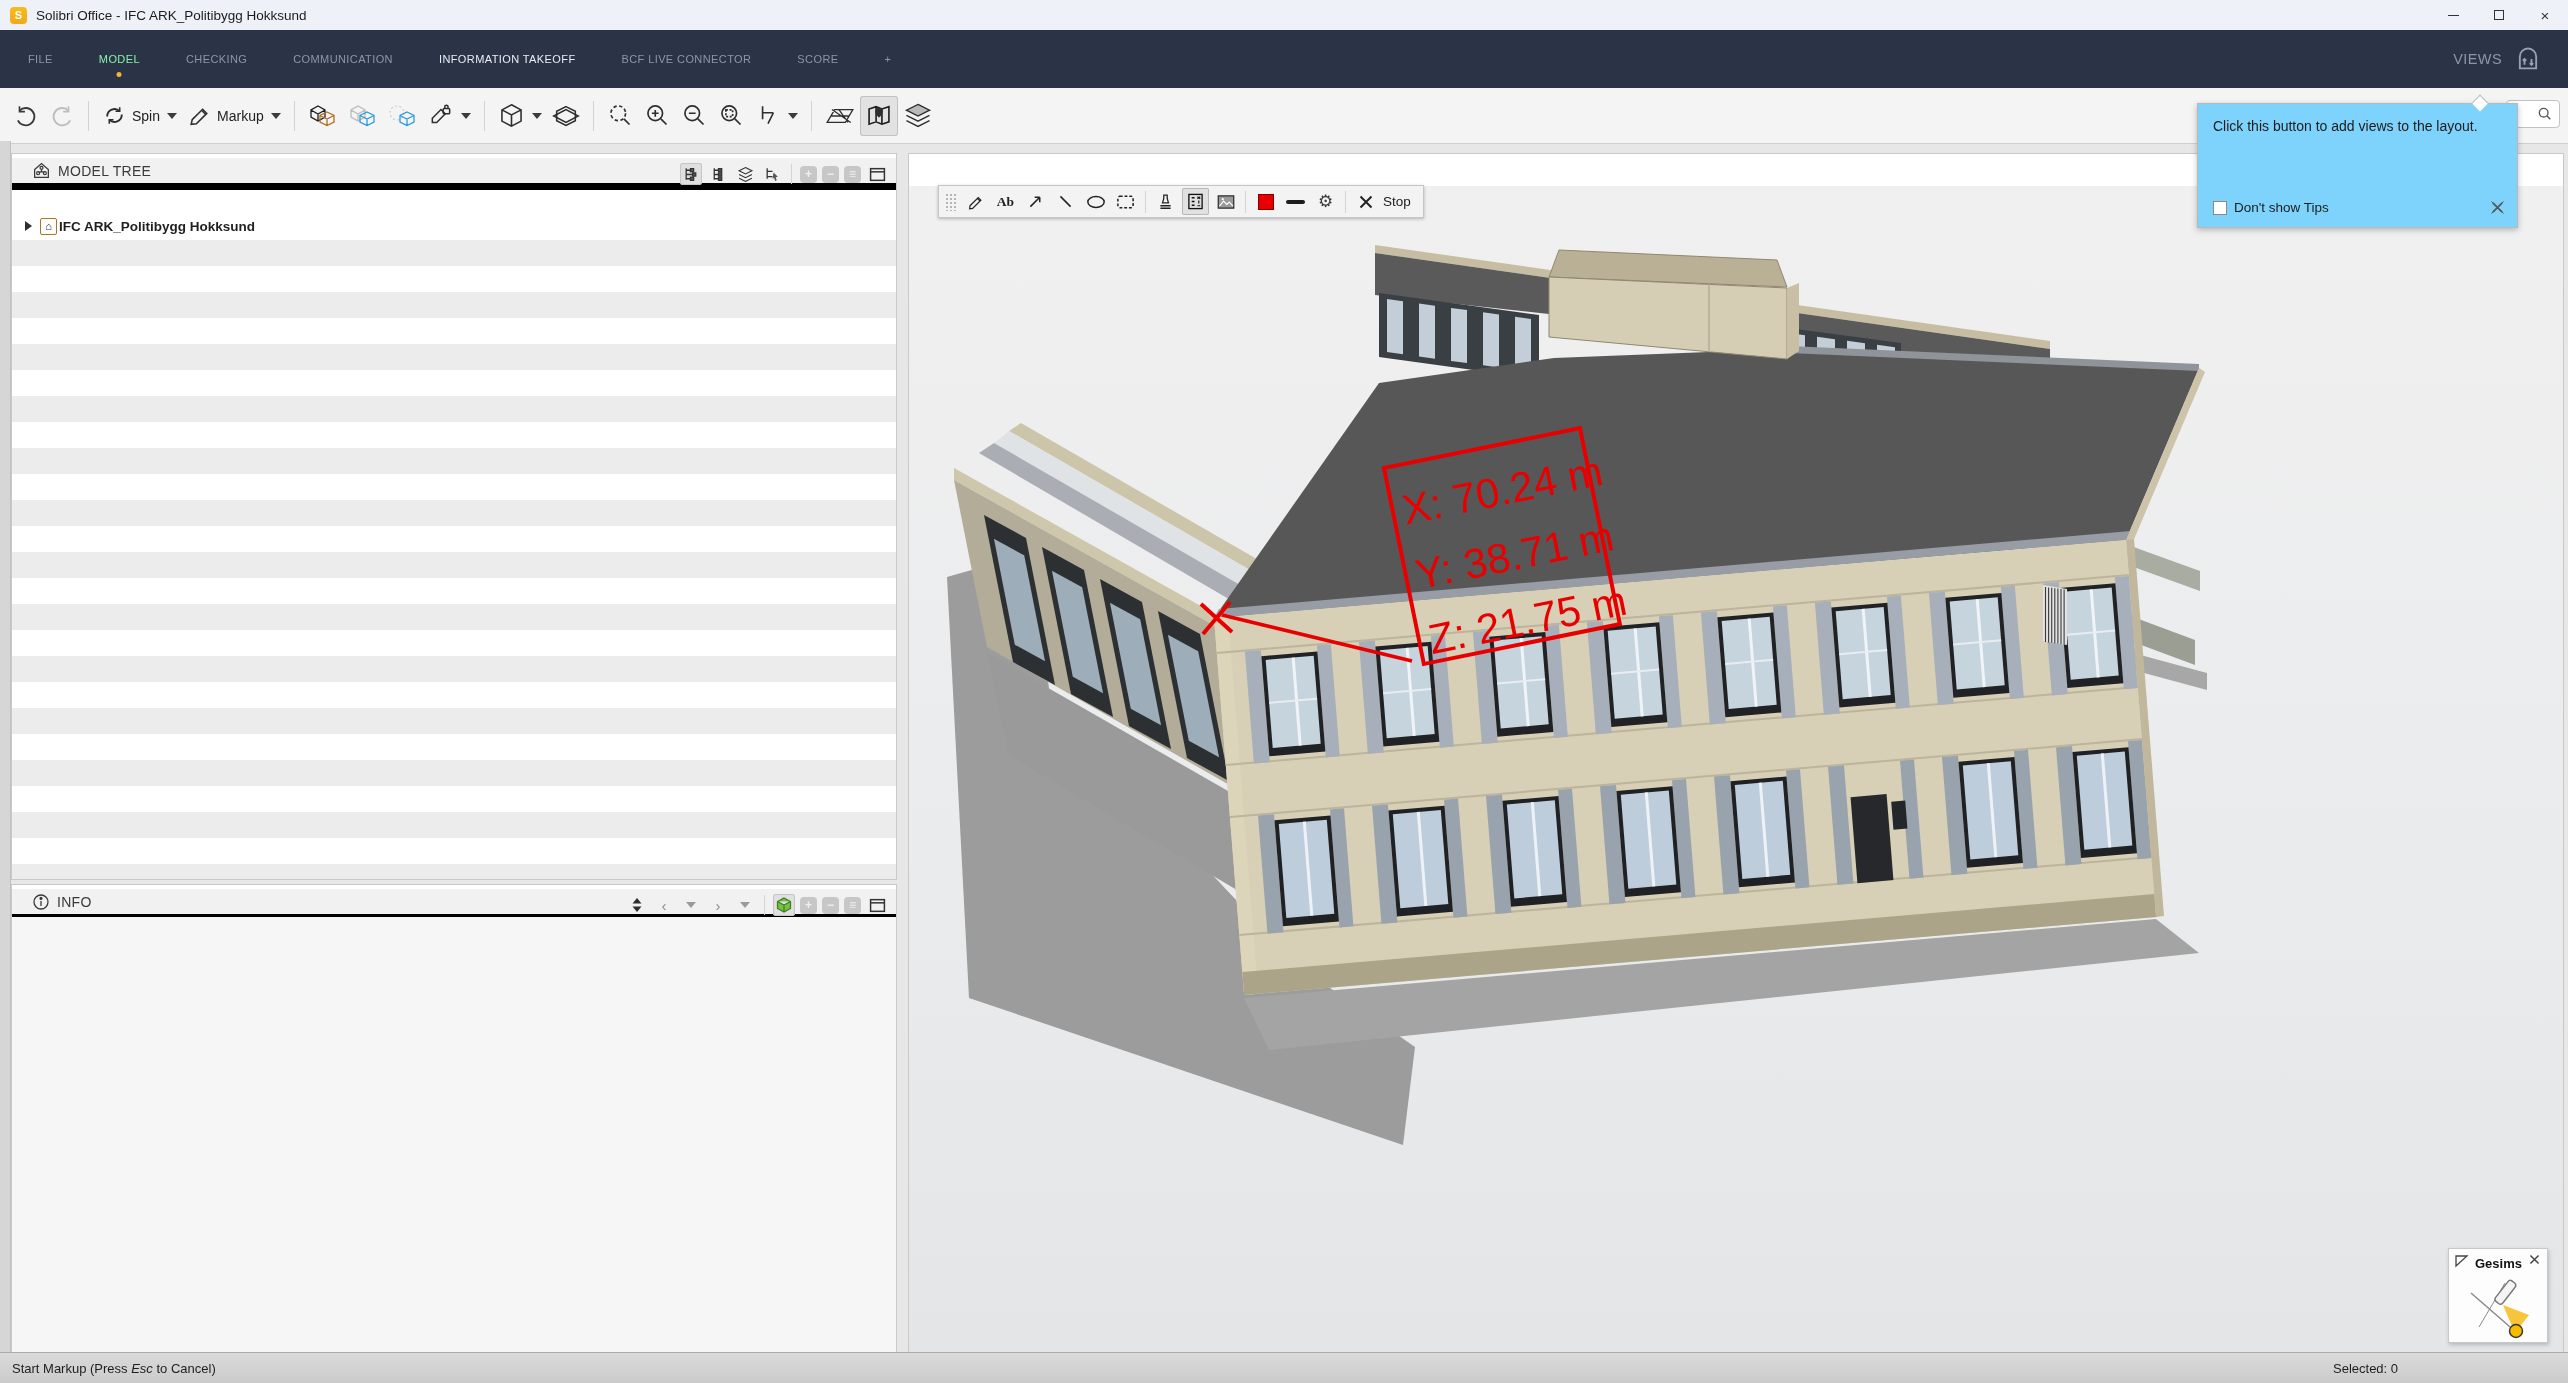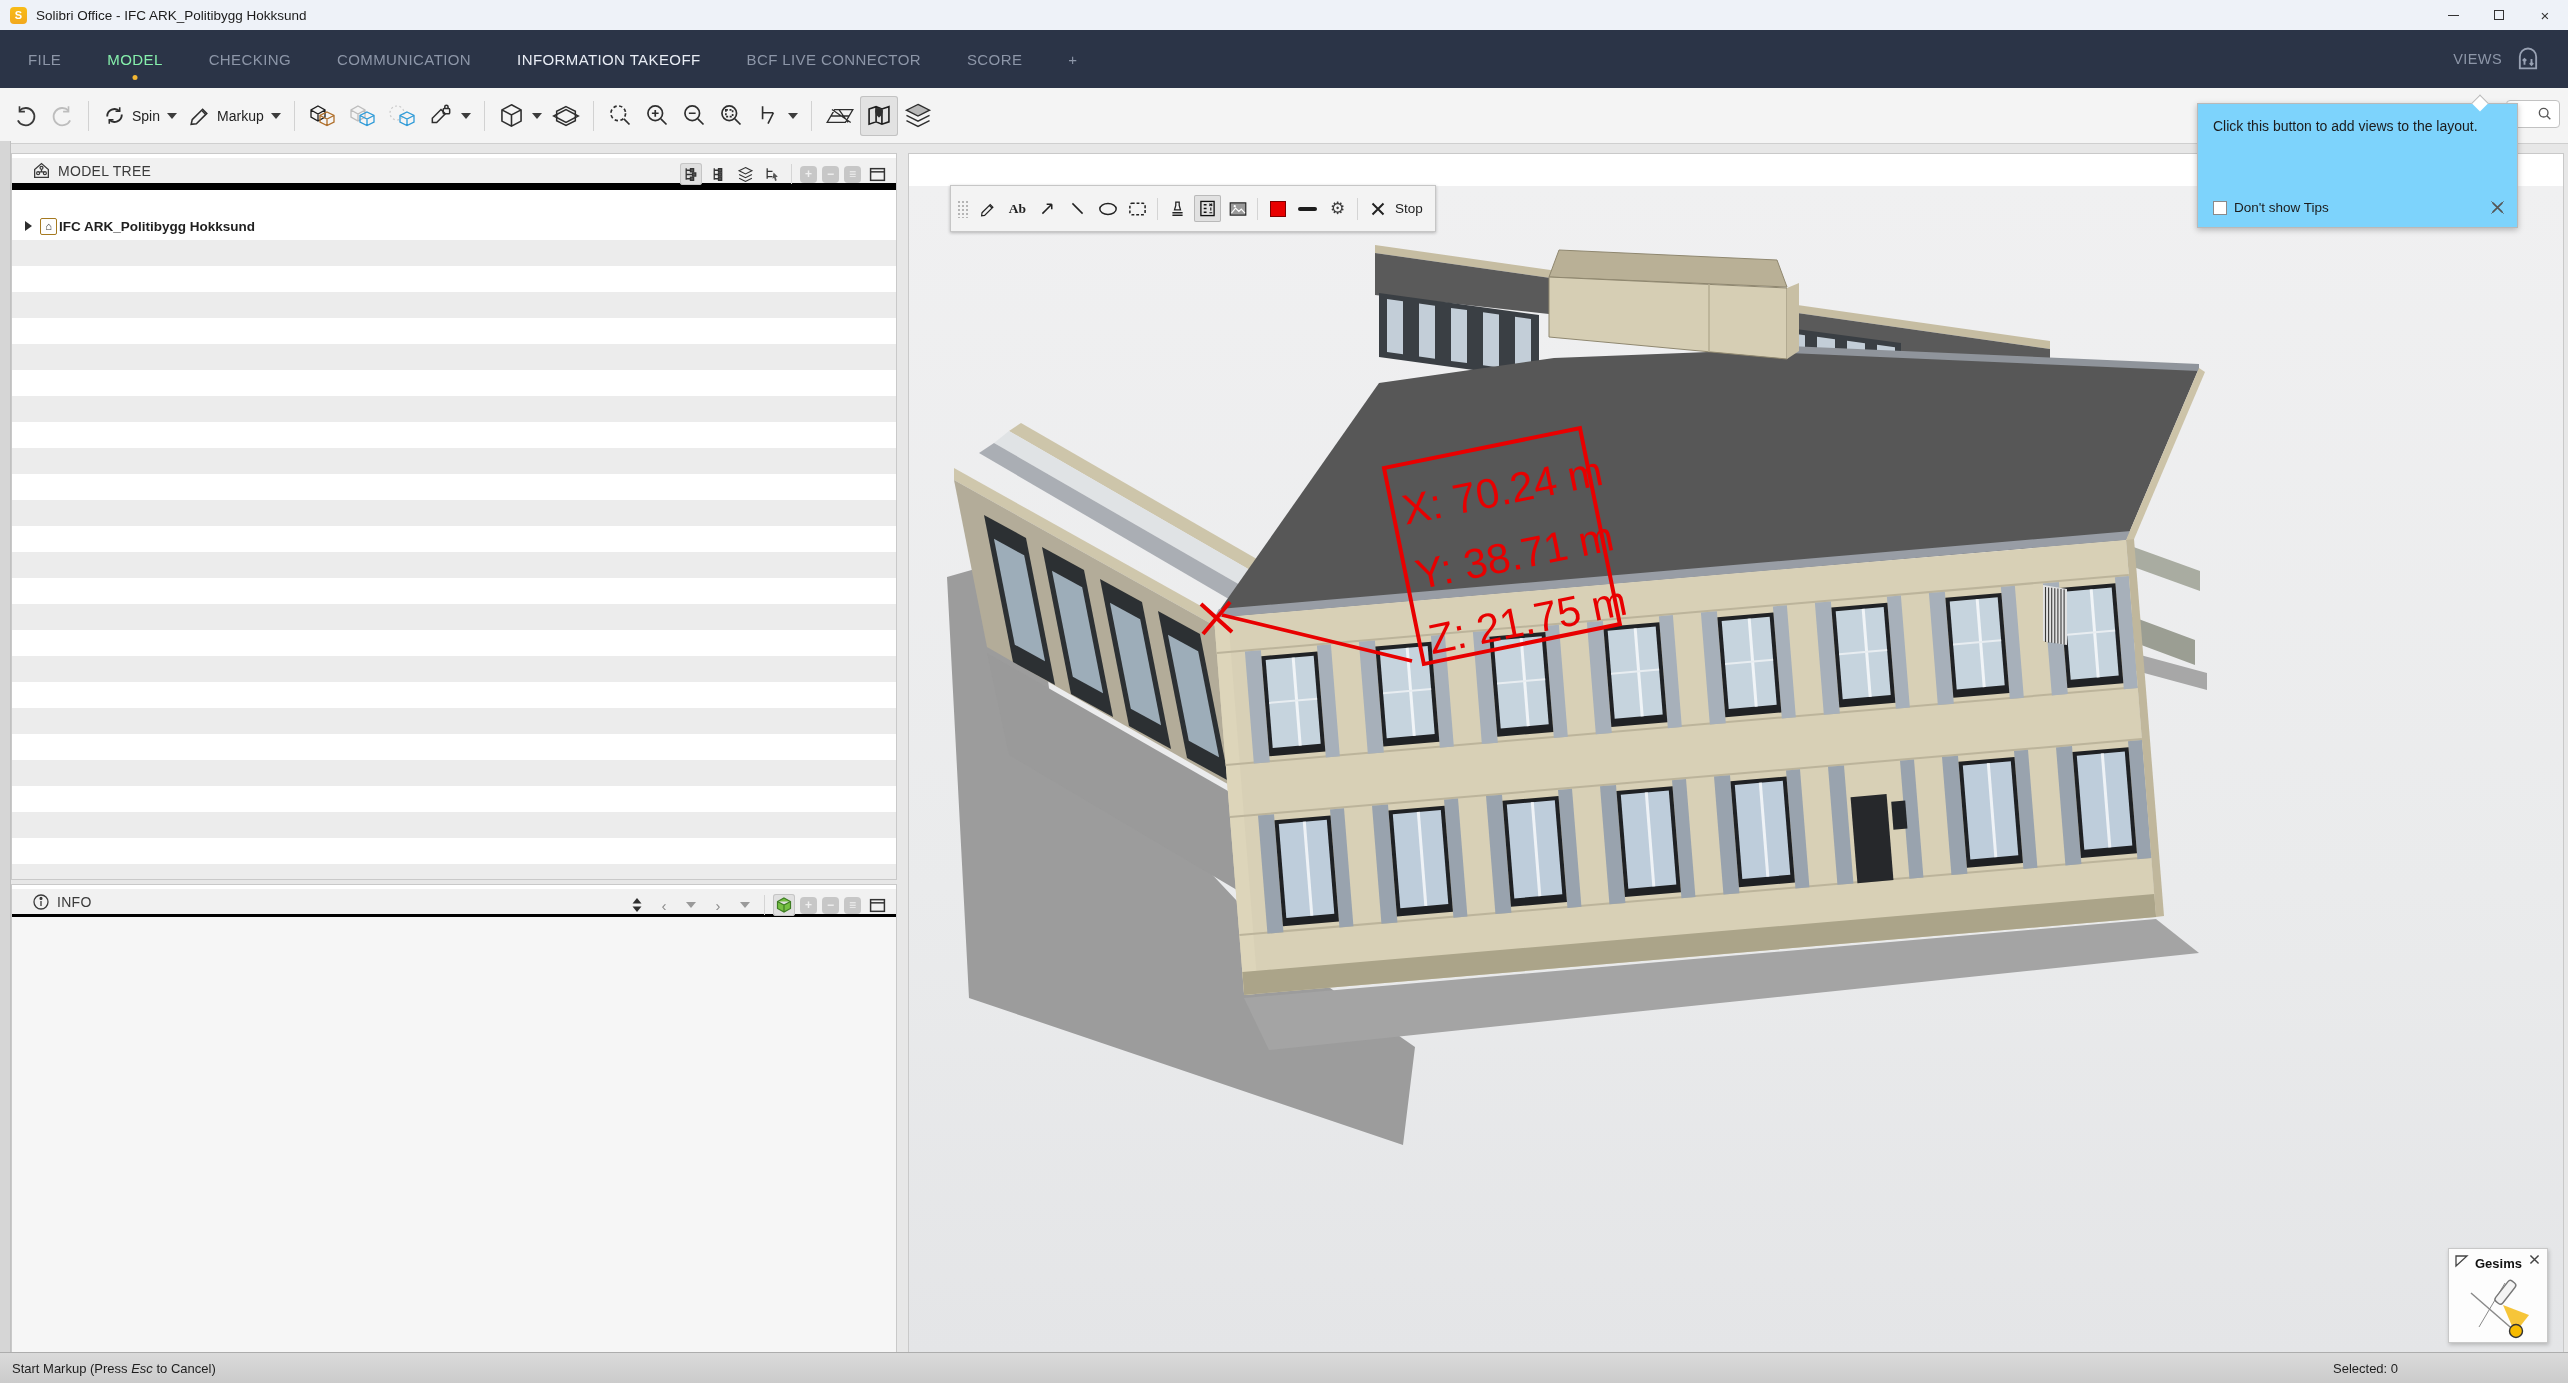--- a/index.html
+++ b/index.html
@@ -17,21 +17,21 @@
   .title-text { margin-left:9px; font-size:13.5px; color:#1b1b1b; }
   .win-btns { margin-left:auto; display:flex; height:30px; }
   .win-btn { width:46px; height:30px; display:flex; align-items:center; justify-content:center; color:#333; }
   .glyph-min { width:11px; height:1px; background:#333; display:block; }
   .glyph-max { width:10px; height:10px; border:1px solid #333; display:block; }
   .glyph-close { font-size:15px; line-height:1; color:#333; }
 
   
   .menubar { position:absolute; left:0; top:30px; width:2568px; height:58px;
     background:#2b3447; display:flex; align-items:center; padding:0 26px; }
-  .menu-item { position:relative; font-size:15px; letter-spacing:.4px; color:#8d96a8;
+  .menu-item { position:relative; font-size:11px; letter-spacing:.4px; color:#8d96a8;
     margin-right:42px; padding:8px 2px; cursor:default; }
   .menu-item.active { color:#86efac; }
   .menu-item.bright { color:#e9edf5; }
   .menu-dot { position:absolute; left:50%; bottom:-4px; width:5px; height:5px;
     border-radius:50%; background:#f2b632; transform:translateX(-50%); }
   .menu-right { margin-left:auto; display:flex; align-items:center; gap:12px; }
   .views-label { font-size:14.5px; letter-spacing:.4px; color:#8d96a8; }
 
   
   .toolbar { position:absolute; left:0; top:88px; width:2568px; height:56px;
@@ -81,21 +81,21 @@
   .info-panel { left:11px; top:884px; width:886px; height:472px; }
   .info-body { position:absolute; left:0; top:32px; right:0; bottom:0; background:#f6f6f6; }
   .arrow-ch { font-size:15px; color:#8a8a8a; }
   .mini-caret { width:0;height:0;border-left:5px solid transparent;border-right:5px solid transparent;
     border-top:6px solid #9a9a9a; }
 
   .view3d { left:908px; top:153px; width:1656px; height:1203px; }
   .scene { position:absolute; left:0; top:32px; }
 
   
-  .mk-toolbar { position:absolute; left:41px; top:31px; height:47px; background:#f3f3f3;
+  .mk-toolbar { position:absolute; left:29px; top:31px; height:33px; background:#f3f3f3;
     border:1px solid #c6c6c6; box-shadow:0 1px 3px rgba(0,0,0,.25);
     display:flex; align-items:center; padding:0 6px; gap:3px; z-index:5; }
   .mk-btn { width:27px; height:27px; display:flex; align-items:center; justify-content:center;
     border-radius:2px; color:#222; }
   .mk-btn.active { background:#e1e1e1; box-shadow:inset 0 0 0 1px #b9b9b9; }
   .mk-sep { width:1px; height:22px; background:#d4d4d4; margin:0 3px; }
   .mk-grip { width:12px; height:18px; margin-right:2px;
     background-image:radial-gradient(#b5b5b5 1.2px, transparent 1.4px);
     background-size:4px 4px; }
   .mk-ab { font-size:13.5px; font-weight:bold; color:#222; font-family:"Liberation Serif","DejaVu Serif",serif; }

